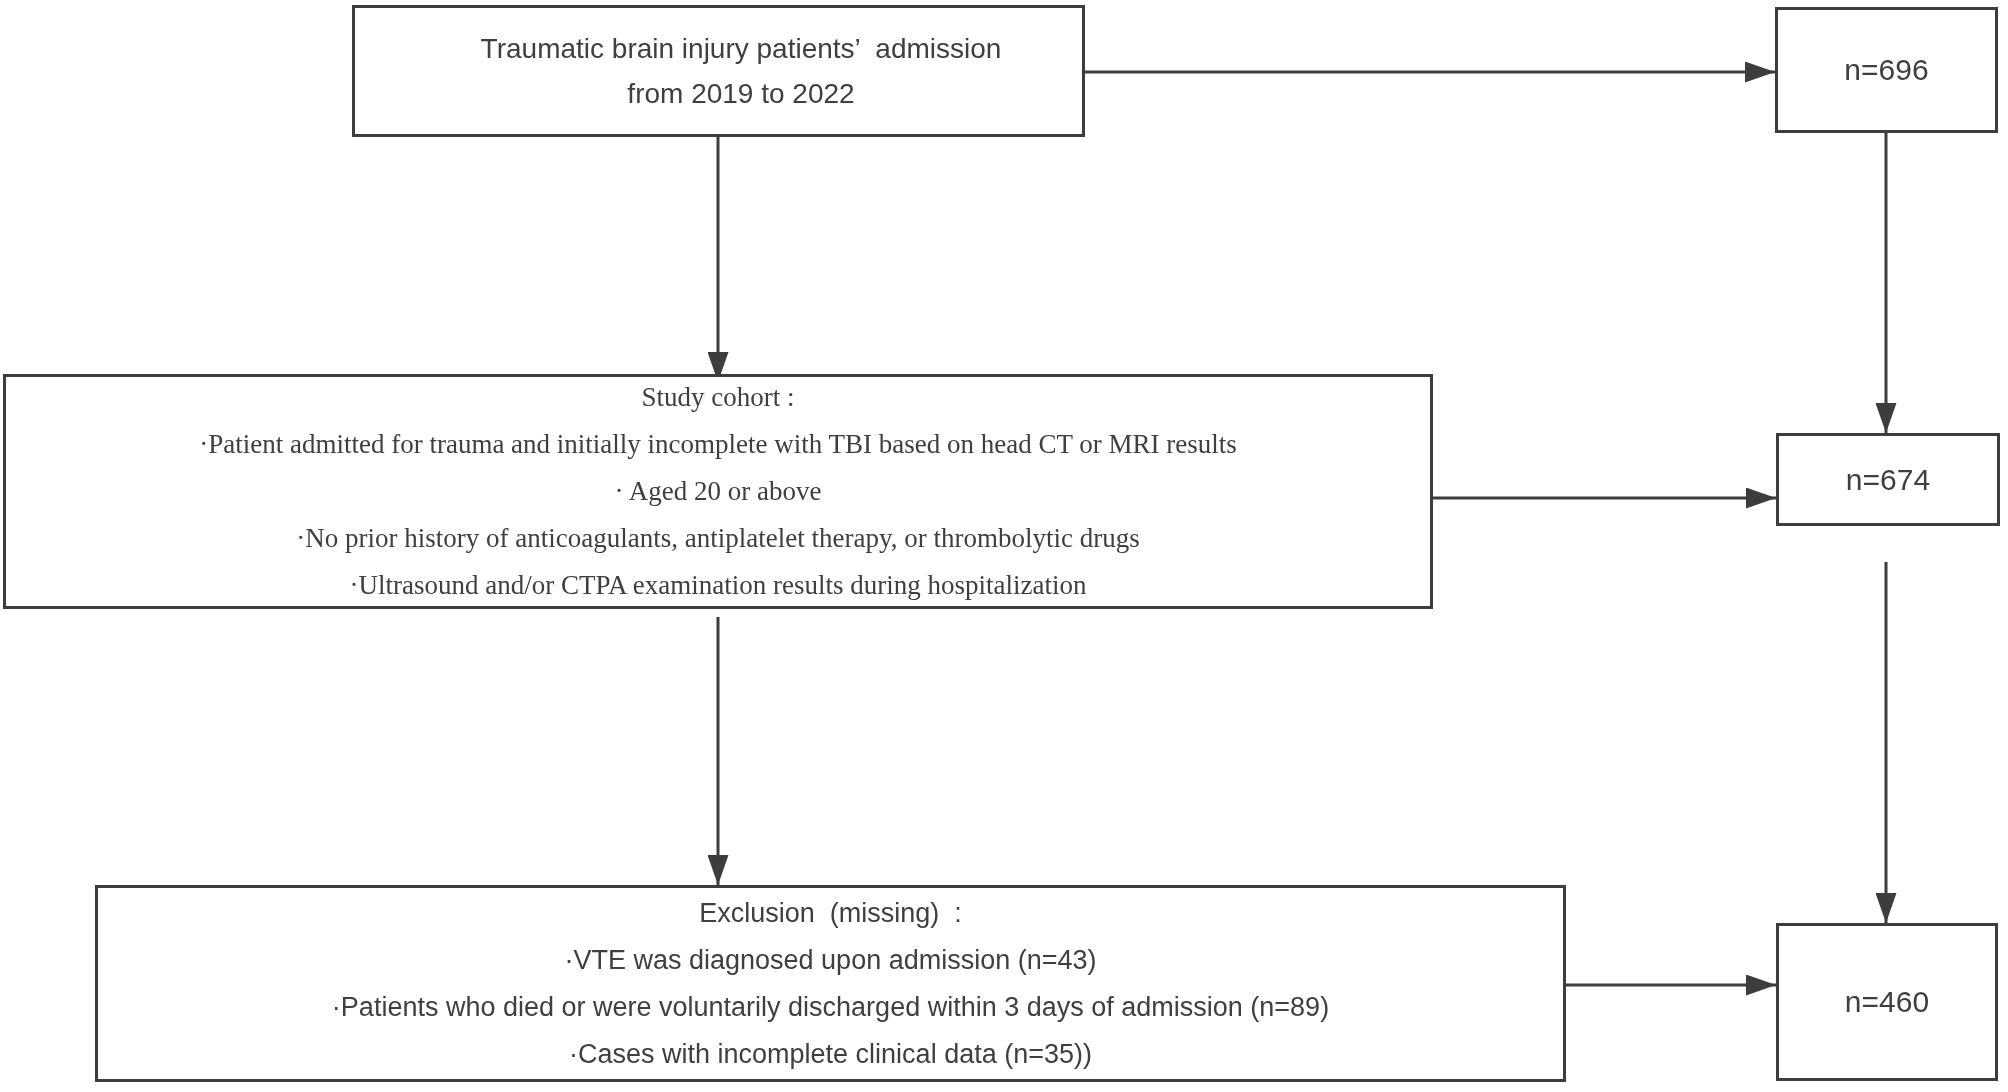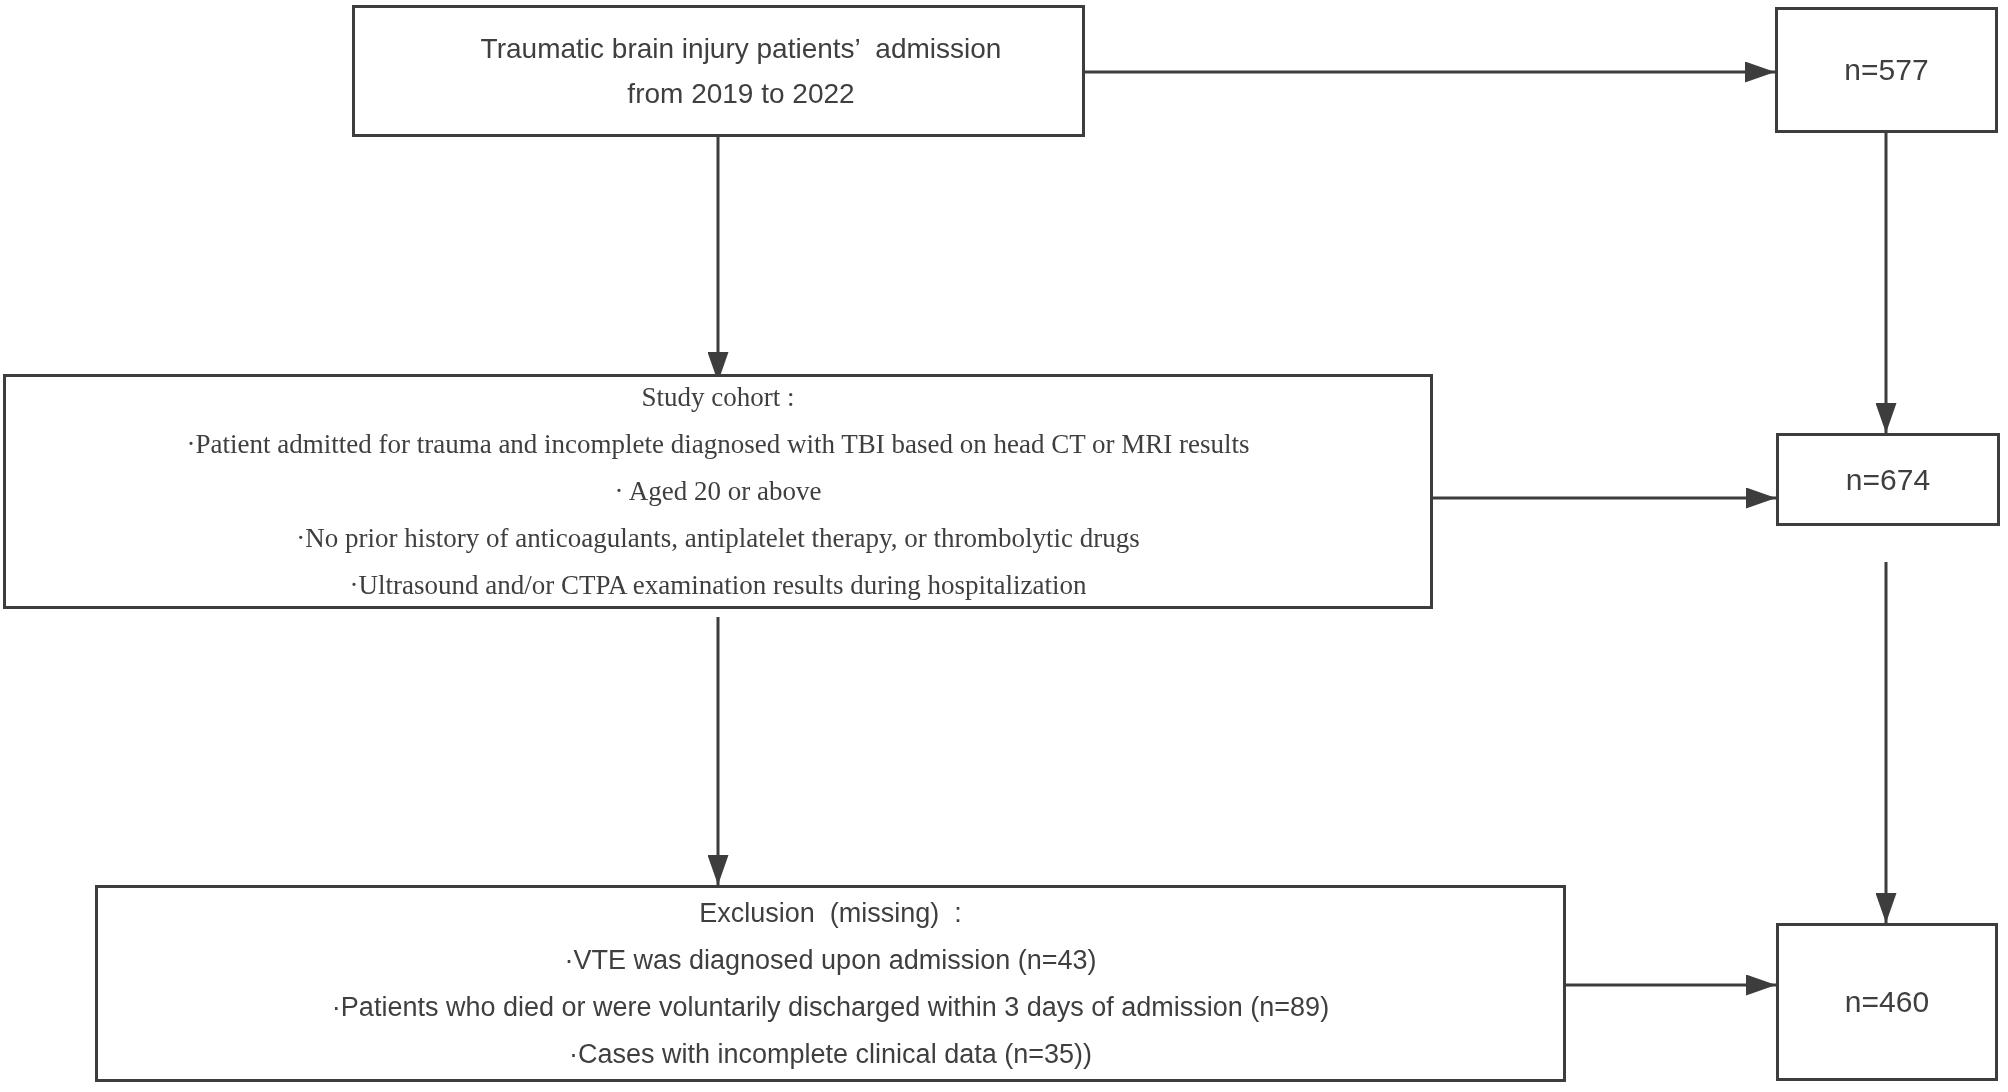--- a/index.html
+++ b/index.html
@@ -83,35 +83,35 @@
     <line x1="1886" y1="562" x2="1886" y2="923" marker-end="url(#arrowhead)"></line>
   </svg>
 
   <div class="flow-box" id="top-box">
     <div class="line">Traumatic brain injury patients’  admission</div>
     <div class="line">from 2019 to 2022</div>
   </div>
 
   <div class="flow-box" id="cohort-box">
     <div class="line">Study cohort :</div>
-    <div class="line">·Patient admitted for trauma and incomplete diagnosed with TBI based on head CT or MRI results</div>
+    <div class="line">·Patient admitted for trauma and initially incomplete with TBI based on head CT or MRI results</div>
     <div class="line">· Aged 20 or above</div>
     <div class="line">·No prior history of anticoagulants, antiplatelet therapy, or thrombolytic drugs</div>
     <div class="line">·Ultrasound and/or CTPA examination results during hospitalization</div>
   </div>
 
   <div class="flow-box" id="exclusion-box">
     <div class="line">Exclusion  (missing)  :</div>
     <div class="line">·VTE was diagnosed upon admission (n=43)</div>
     <div class="line">·Patients who died or were voluntarily discharged within 3 days of admission (n=89)</div>
     <div class="line">·Cases with incomplete clinical data (n=35))</div>
   </div>
 
   <div class="flow-box count-box" id="n896-box">
-    <div class="line">n=577</div>
+    <div class="line">n=696</div>
   </div>
   <div class="flow-box count-box" id="n674-box">
     <div class="line">n=674</div>
   </div>
   <div class="flow-box count-box" id="n460-box">
     <div class="line">n=460</div>
   </div>
 
 </div>
 

